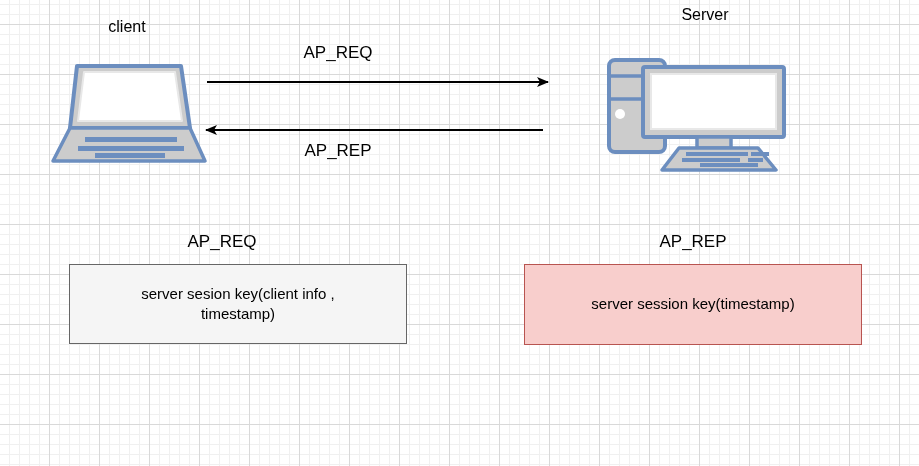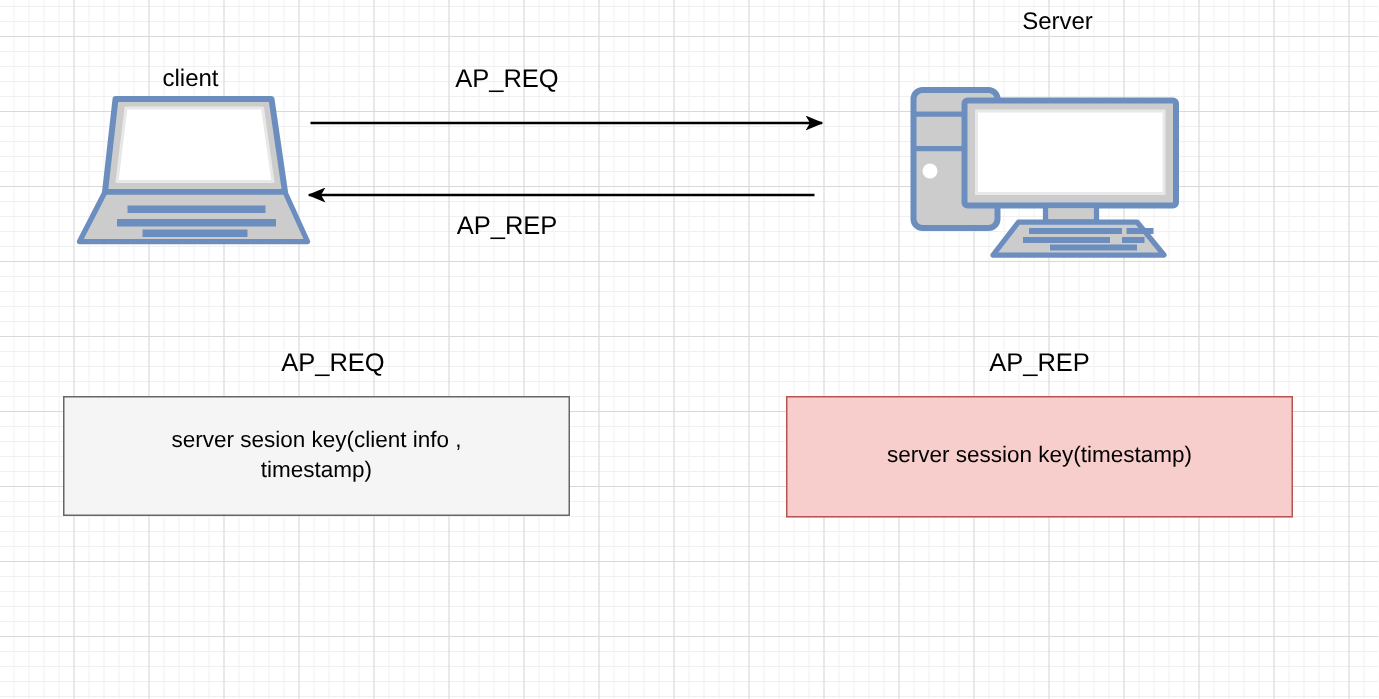--- a/index.html
+++ b/index.html
@@ -83,21 +83,21 @@
     height: 466px;
     overflow: visible;
     pointer-events: none;
   }
 </style>
 </head>
 <body>
 
 <div id="canvas">
 
-  <div class="node-label" style="left:77px; top:44px; width:100px;">client</div>
+  <div class="node-label" style="left:77px; top:18px; width:100px;">client</div>
 
   <div class="node-label" style="left:655px; top:6px; width:100px;">Server</div>
 
   <svg class="art" viewBox="0 0 919 466">
     <defs>
       <marker id="arrow-right" markerWidth="12" markerHeight="10" refX="11" refY="5" orient="auto" markerUnits="userSpaceOnUse">
         <path d="M0,0 L12,5 L0,10 L3,5 Z" fill="#000000"></path>
       </marker>
       <marker id="arrow-left" markerWidth="12" markerHeight="10" refX="11" refY="5" orient="auto" markerUnits="userSpaceOnUse">
         <path d="M0,0 L12,5 L0,10 L3,5 Z" fill="#000000"></path>
@@ -143,20 +143,20 @@
 
     <line x1="543" y1="130" x2="206" y2="130" stroke="#000000" stroke-width="1.8" marker-end="url(#arrow-left)"></line>
   </svg>
 
   <div class="edge-label" style="left:278px; top:44px; width:120px;">AP_REQ</div>
 
   <div class="edge-label" style="left:278px; top:142px; width:120px;">AP_REP</div>
 
   <div class="section-title" style="left:162px; top:232px; width:120px;">AP_REQ</div>
 
-  <div class="box box-gray" style="left:42px; top:264px; width:338px; height:80px;">server sesion key(client info ,<br>timestamp)</div>
+  <div class="box box-gray" style="left:69px; top:264px; width:338px; height:80px;">server sesion key(client info ,<br>timestamp)</div>
 
 
   <div class="section-title" style="left:633px; top:232px; width:120px;">AP_REP</div>
 
   <div class="box box-pink" style="left:524px; top:264px; width:338px; height:81px;">server session key(timestamp)</div>
 
 </div>
 
 </body></html>

